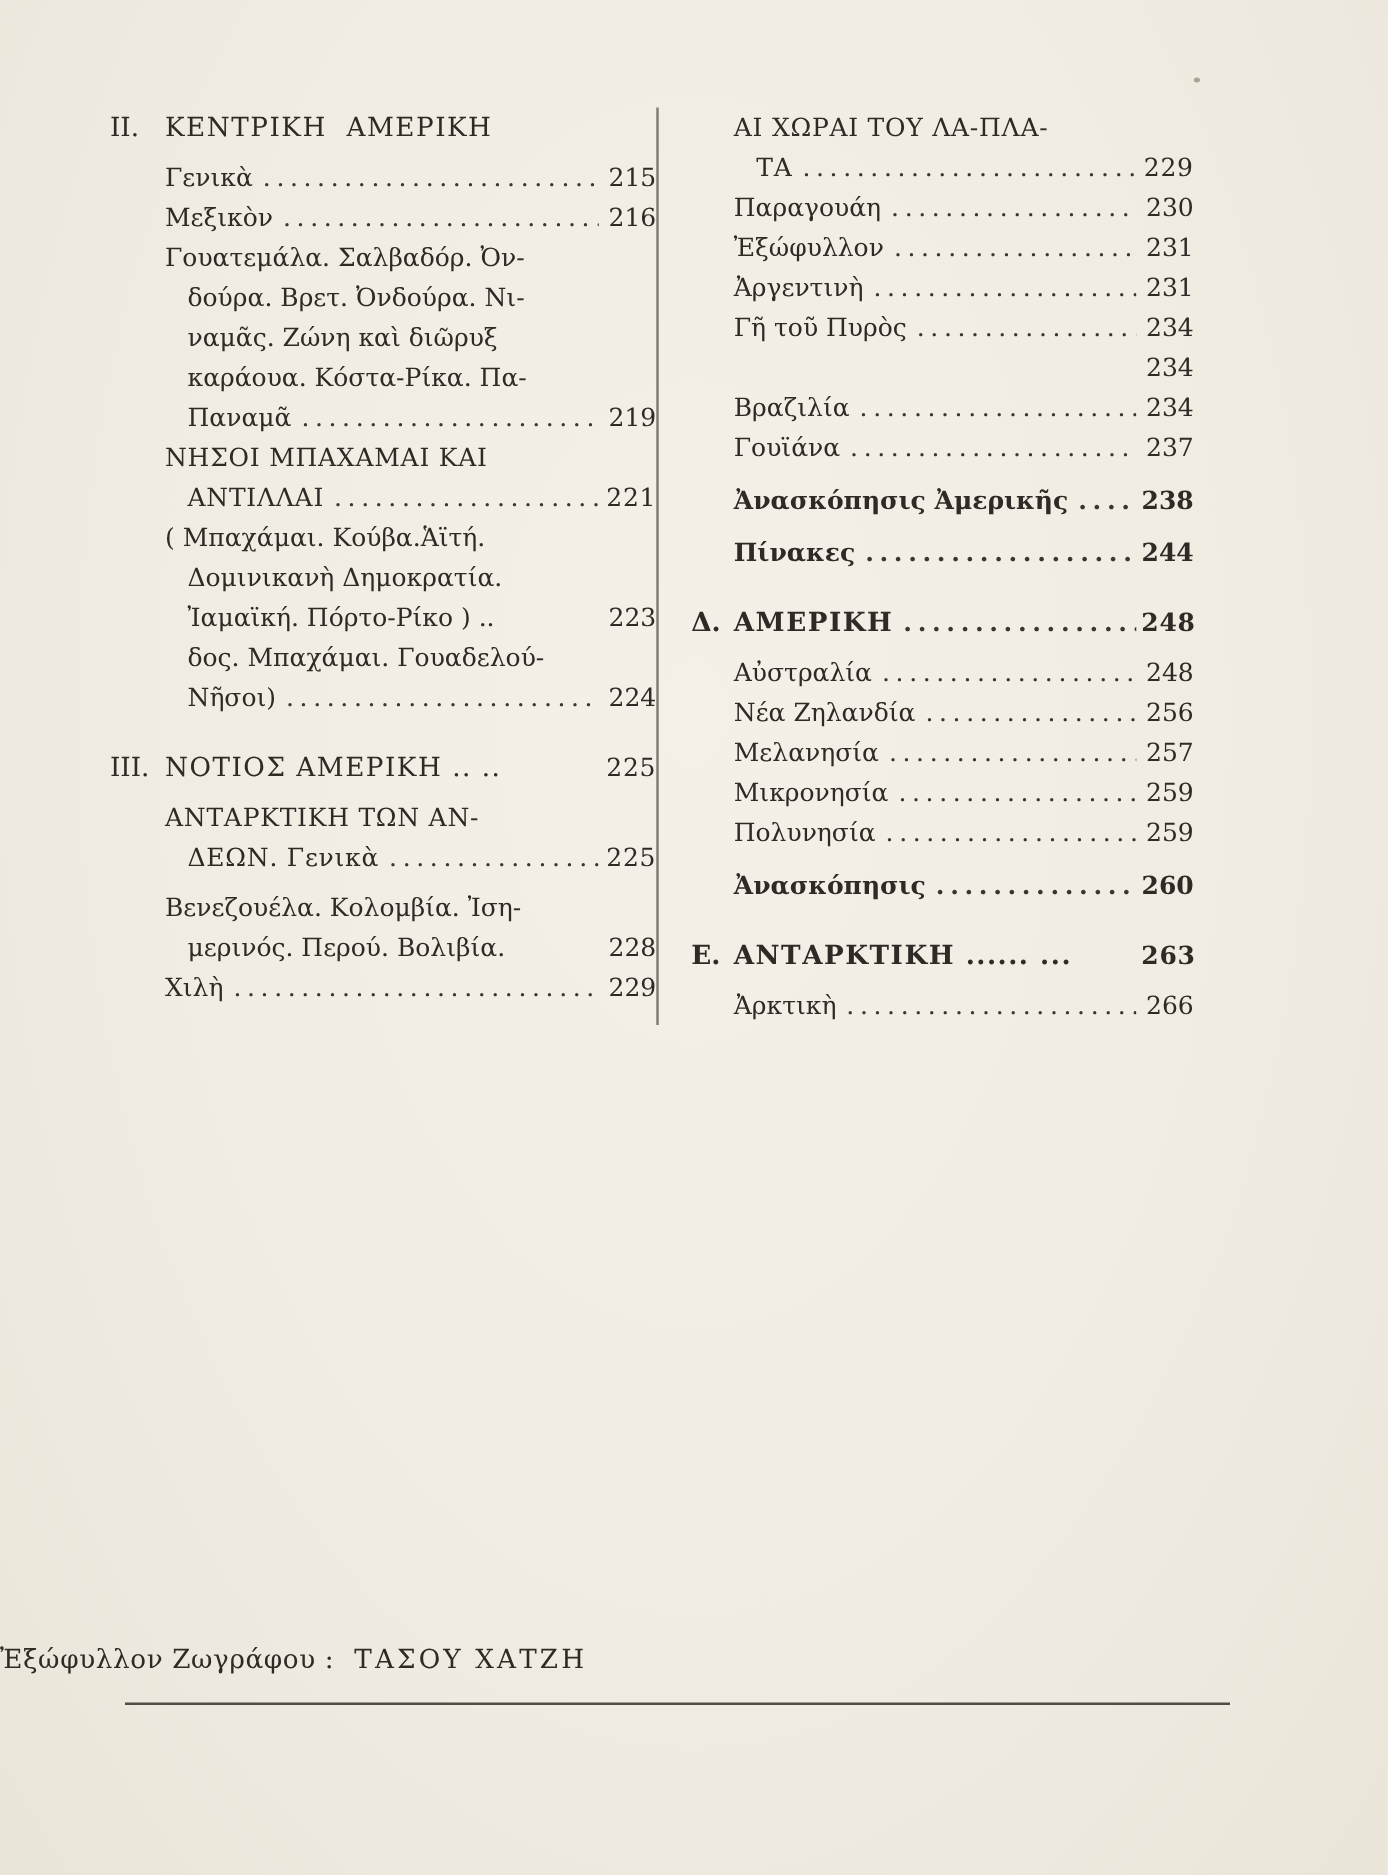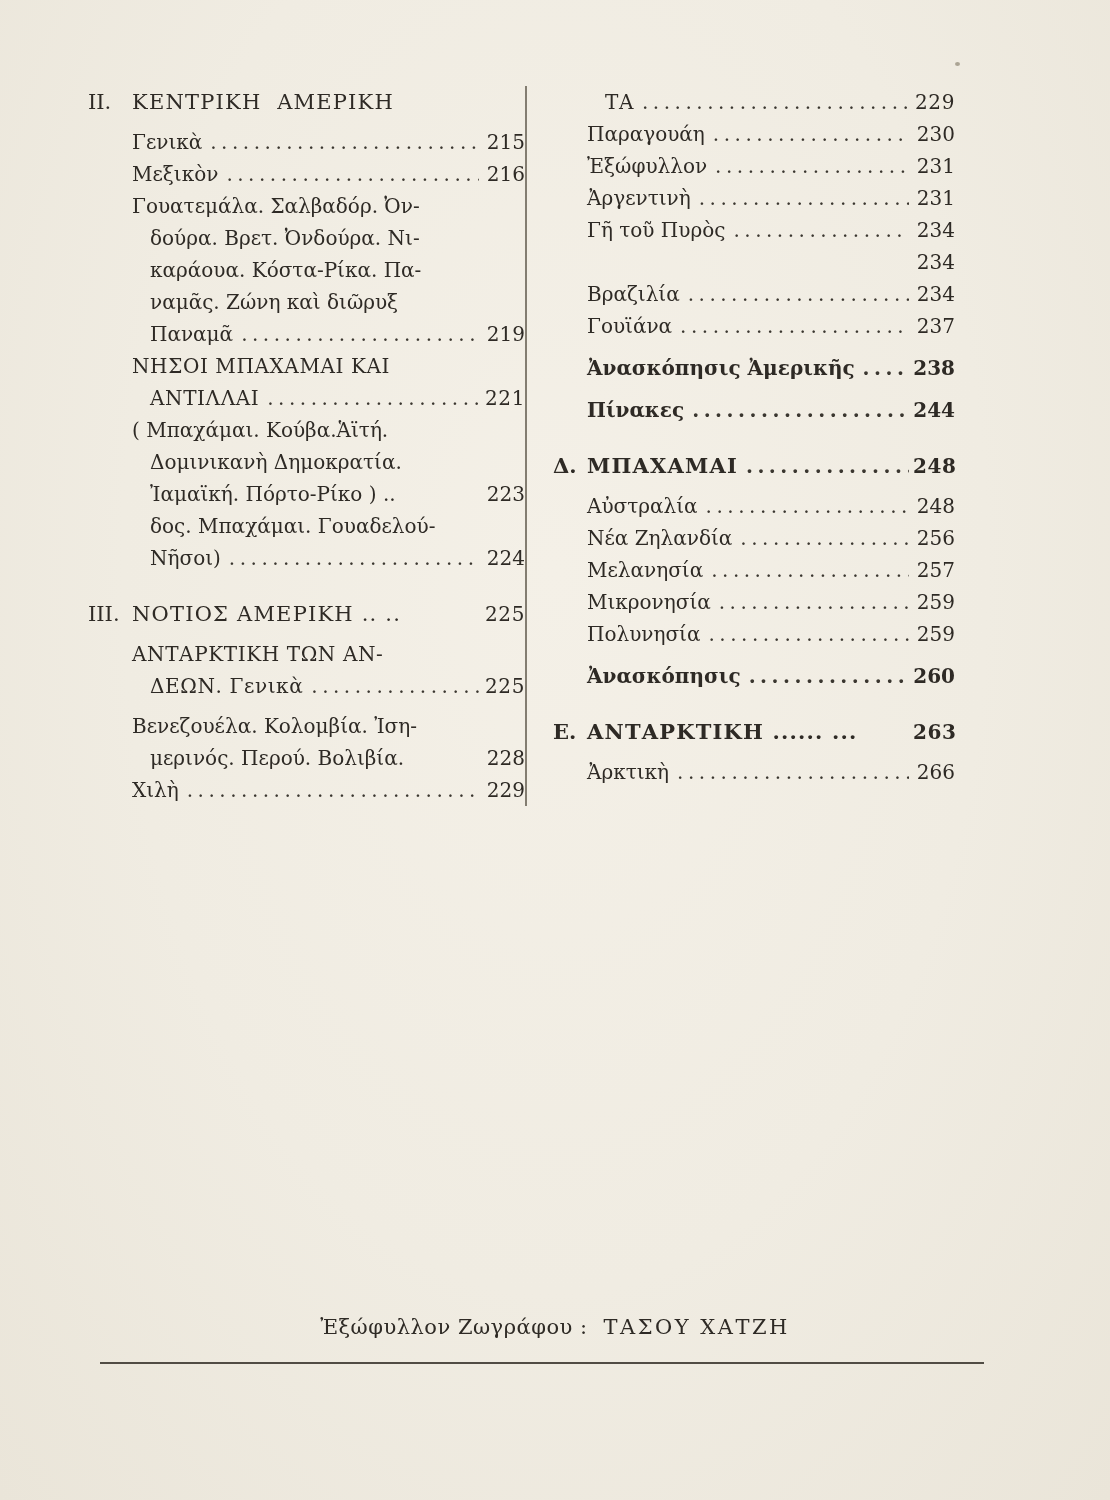--- a/index.html
+++ b/index.html
@@ -46,21 +46,21 @@
   .line.last{display:flex;align-items:baseline;}
   .cont{padding-left:18px;}
   .txt{white-space:pre;flex:0 0 auto;}
   .dots{
     flex:1 1 auto;min-width:0;overflow:hidden;white-space:nowrap;
     letter-spacing:4.5px;margin:0 4px 0 8px;color:#3a362f;
   }
   .pnum{flex:0 0 auto;width:42px;text-align:right;}
   .footer{
     position:absolute;left:0;right:0;top:1315px;
-    text-align:center;font-size:21px;letter-spacing:0.5px;
+    text-align:left;font-size:21px;letter-spacing:0.5px;
   }
   .footer-name{margin-left:16px;letter-spacing:2.5px;}
   .rule{
     position:absolute;left:100px;width:884px;top:1362px;
     border-top:2px solid #514c44;
   }
 </style>
 </head>
 <body>
 
@@ -86,22 +86,22 @@
         <div class="item kind-entry">
           <div class="line last">
             <span class="txt">Μεξικὸν</span>
             <span class="dots">........................................................................................................................</span>
             <span class="pnum">216</span>
           </div>
         </div>
         <div class="item kind-entry">
           <div class="line">Γουατεμάλα. Σαλβαδόρ. Ὀν-</div>
           <div class="line cont">δούρα. Βρετ. Ὀνδούρα. Νι-</div>
+          <div class="line cont">ναμᾶς. Ζώνη καὶ διῶρυξ</div>
           <div class="line cont">καράουα. Κόστα-Ρίκα. Πα-</div>
-          <div class="line cont">ναμᾶς. Ζώνη καὶ διῶρυξ</div>
           <div class="line last cont">
             <span class="txt">Παναμᾶ</span>
             <span class="dots">........................................................................................................................</span>
             <span class="pnum">219</span>
           </div>
         </div>
         <div class="item kind-entry caps">
           <div class="line">ΝΗΣΟΙ ΜΠΑΧΑΜΑΙ ΚΑΙ</div>
           <div class="line last cont">
             <span class="txt">ΑΝΤΙΛΛΑΙ</span>
@@ -154,20 +154,21 @@
           <div class="line last">
             <span class="txt">Χιλὴ</span>
             <span class="dots">........................................................................................................................</span>
             <span class="pnum">229</span>
           </div>
         </div>
       </div>
     <div class="divider"></div>
     <div class="col col-right">
         <div class="item kind-entry caps">
+          <div class="line">ΑΙ ΧΩΡΑΙ  ΤΟΥ ΛΑ-ΠΛΑ-</div>
           <div class="line last cont">
             <span class="txt">ΤΑ</span>
             <span class="dots">........................................................................................................................</span>
             <span class="pnum">229</span>
           </div>
         </div>
         <div class="item kind-entry">
           <div class="line last">
             <span class="txt">Παραγουάη</span>
             <span class="dots">........................................................................................................................</span>
@@ -225,21 +226,21 @@
         <div class="item kind-bold bold">
           <div class="line last">
             <span class="txt">Πίνακες</span>
             <span class="dots">........................................................................................................................</span>
             <span class="pnum">244</span>
           </div>
         </div>
         <div class="item kind-section caps bold">
           <span class="label">Δ.</span>
           <div class="line last">
-            <span class="txt">ΜΠΑΧΑΜΑΙ</span>
+            <span class="txt">ΑΜΕΡΙΚΗ</span>
             <span class="dots">........................................................................................................................</span>
             <span class="pnum">248</span>
           </div>
         </div>
         <div class="item kind-entry">
           <div class="line last">
             <span class="txt">Αὐστραλία</span>
             <span class="dots">........................................................................................................................</span>
             <span class="pnum">248</span>
           </div>

